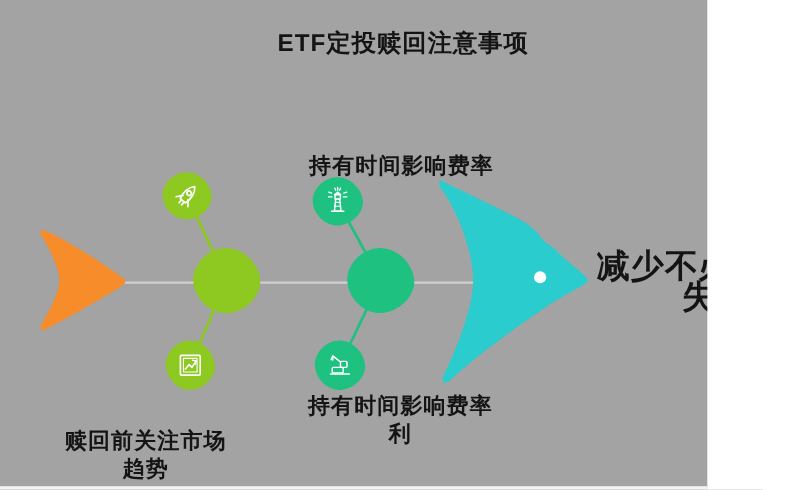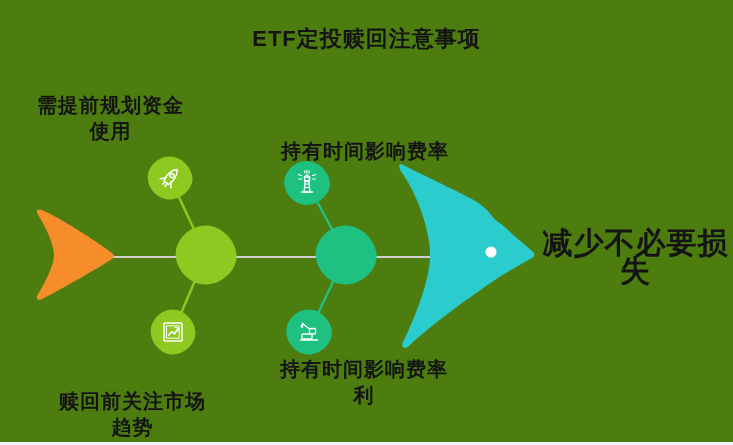--- a/index.html
+++ b/index.html
@@ -1,17 +1,17 @@
 <!DOCTYPE html>
 <html><head>
 <meta charset="utf-8">
 <style>
   html,body { margin:0; padding:0; background:#ffffff; }
   .canvas {
-    position:relative; width:733px; height:445px; background:#4d7c0f;
+    position:relative; width:643px; height:445px; background:#a3a3a3;
     font-family:"Liberation Sans","DejaVu Sans",sans-serif; overflow:hidden;
   }
   .title {
     position:absolute; top:24px; left:0; width:733px; text-align:center;
     font-size:22px; font-weight:bold; color:#141414; letter-spacing:1px;
   }
   .label {
     position:absolute; font-weight:bold; color:#141414; text-align:center;
     white-space:pre-line; font-size:20px; line-height:26px; letter-spacing:1px;
   }
@@ -87,22 +87,20 @@
     </g>
 
     <g transform="translate(309,332)" class="icon-stroke">
       <path d="M-8.5 8 L8.5 8"></path>
       <rect x="-7" y="2" width="10" height="5" rx="1" stroke-width="1.3"></rect>
       <rect x="0.5" y="-3.5" width="6" height="5.5" rx="1" stroke-width="1.3"></rect>
       <path d="M0.5 -3 L-6.5 -8.5 L-8 -5 M-6.5 -8.5 L-6.5 -4.8" stroke-width="1.3"></path>
     </g>
   </svg>
 
-  <div class="label label-top-left">需提前规划资金
-使用</div>
   <div class="label label-top-middle">持有时间影响费率</div>
   <div class="label label-bottom-left">赎回前关注市场
 趋势</div>
   <div class="label label-bottom-middle">持有时间影响费率
 利</div>
   <div class="label label-result">减少不必要损失</div>
 
   <div class="bottom-strip"></div>
 </div>
 

